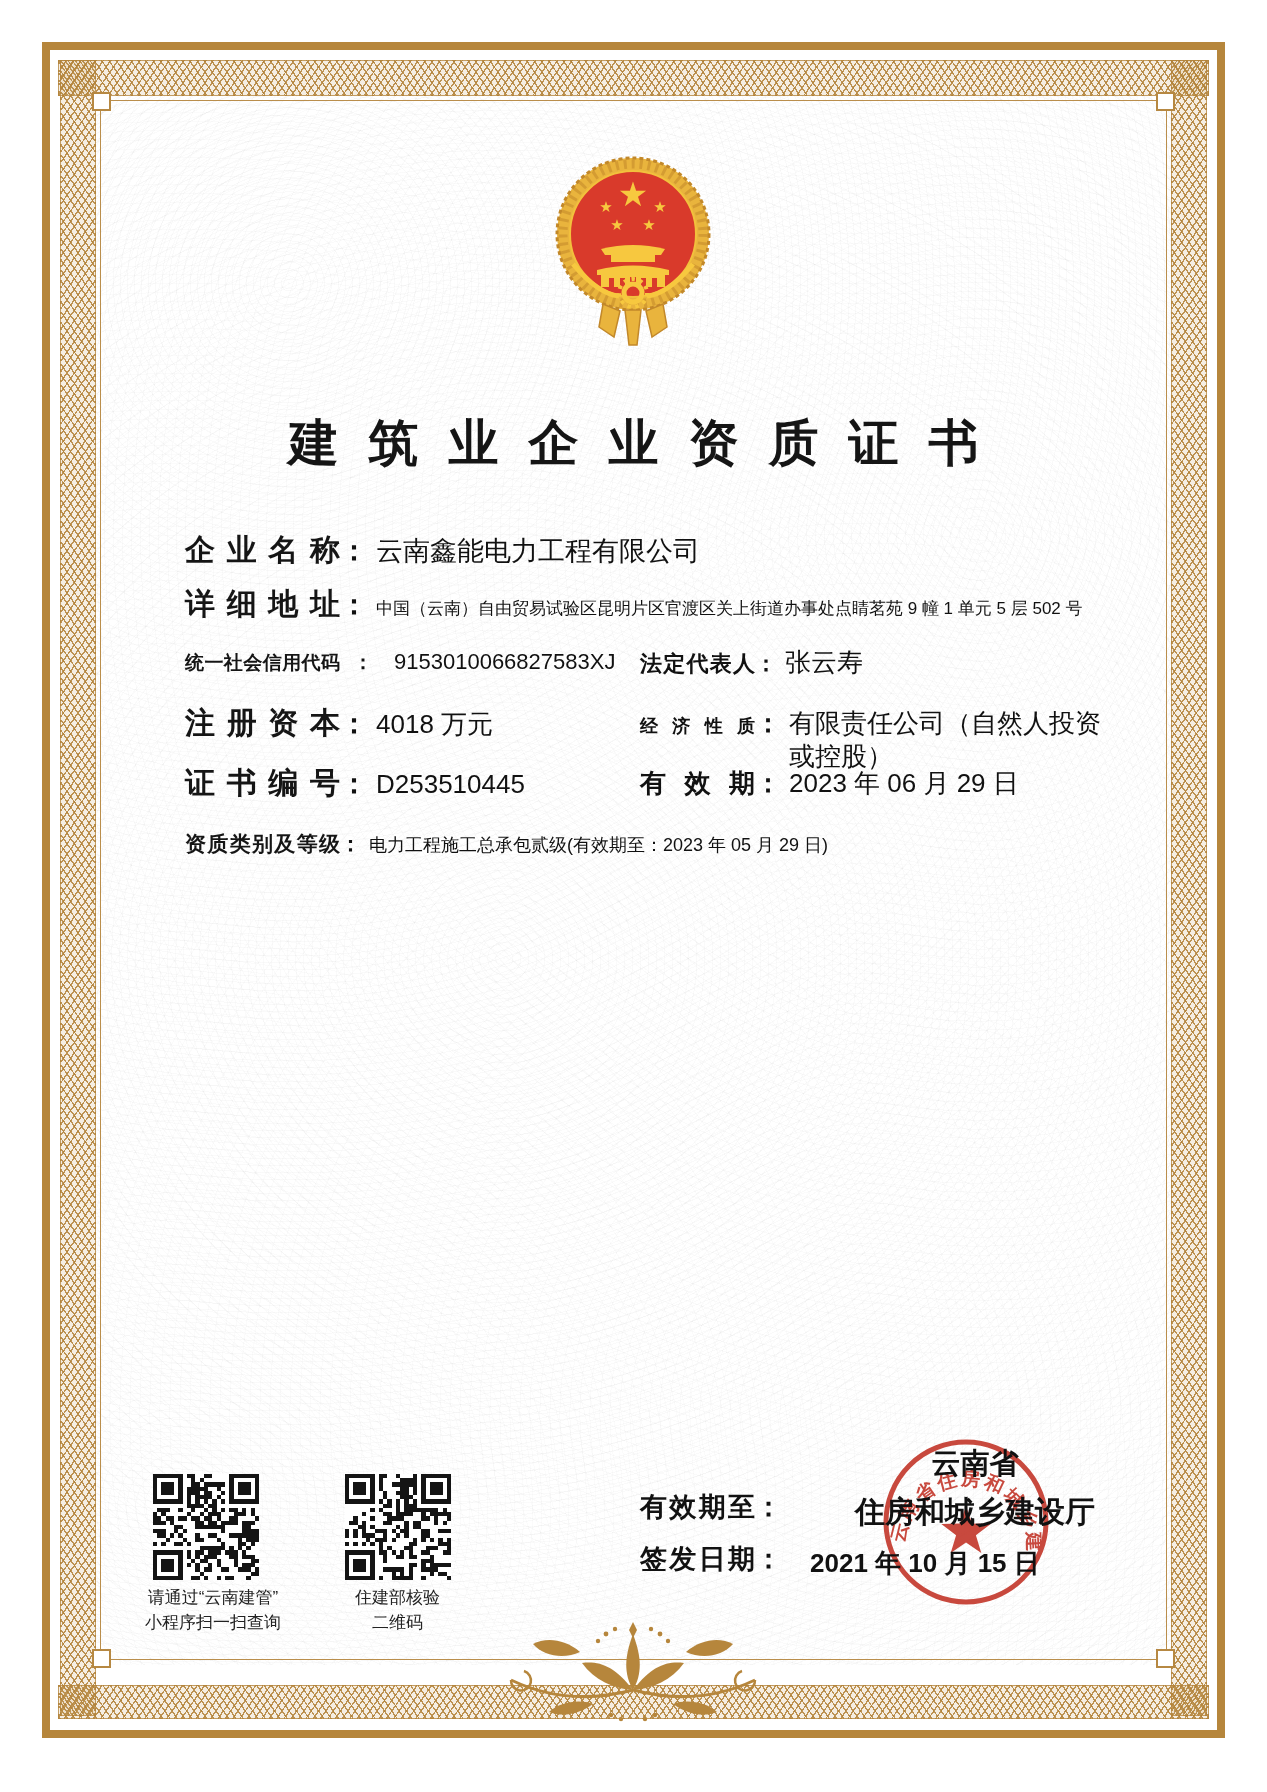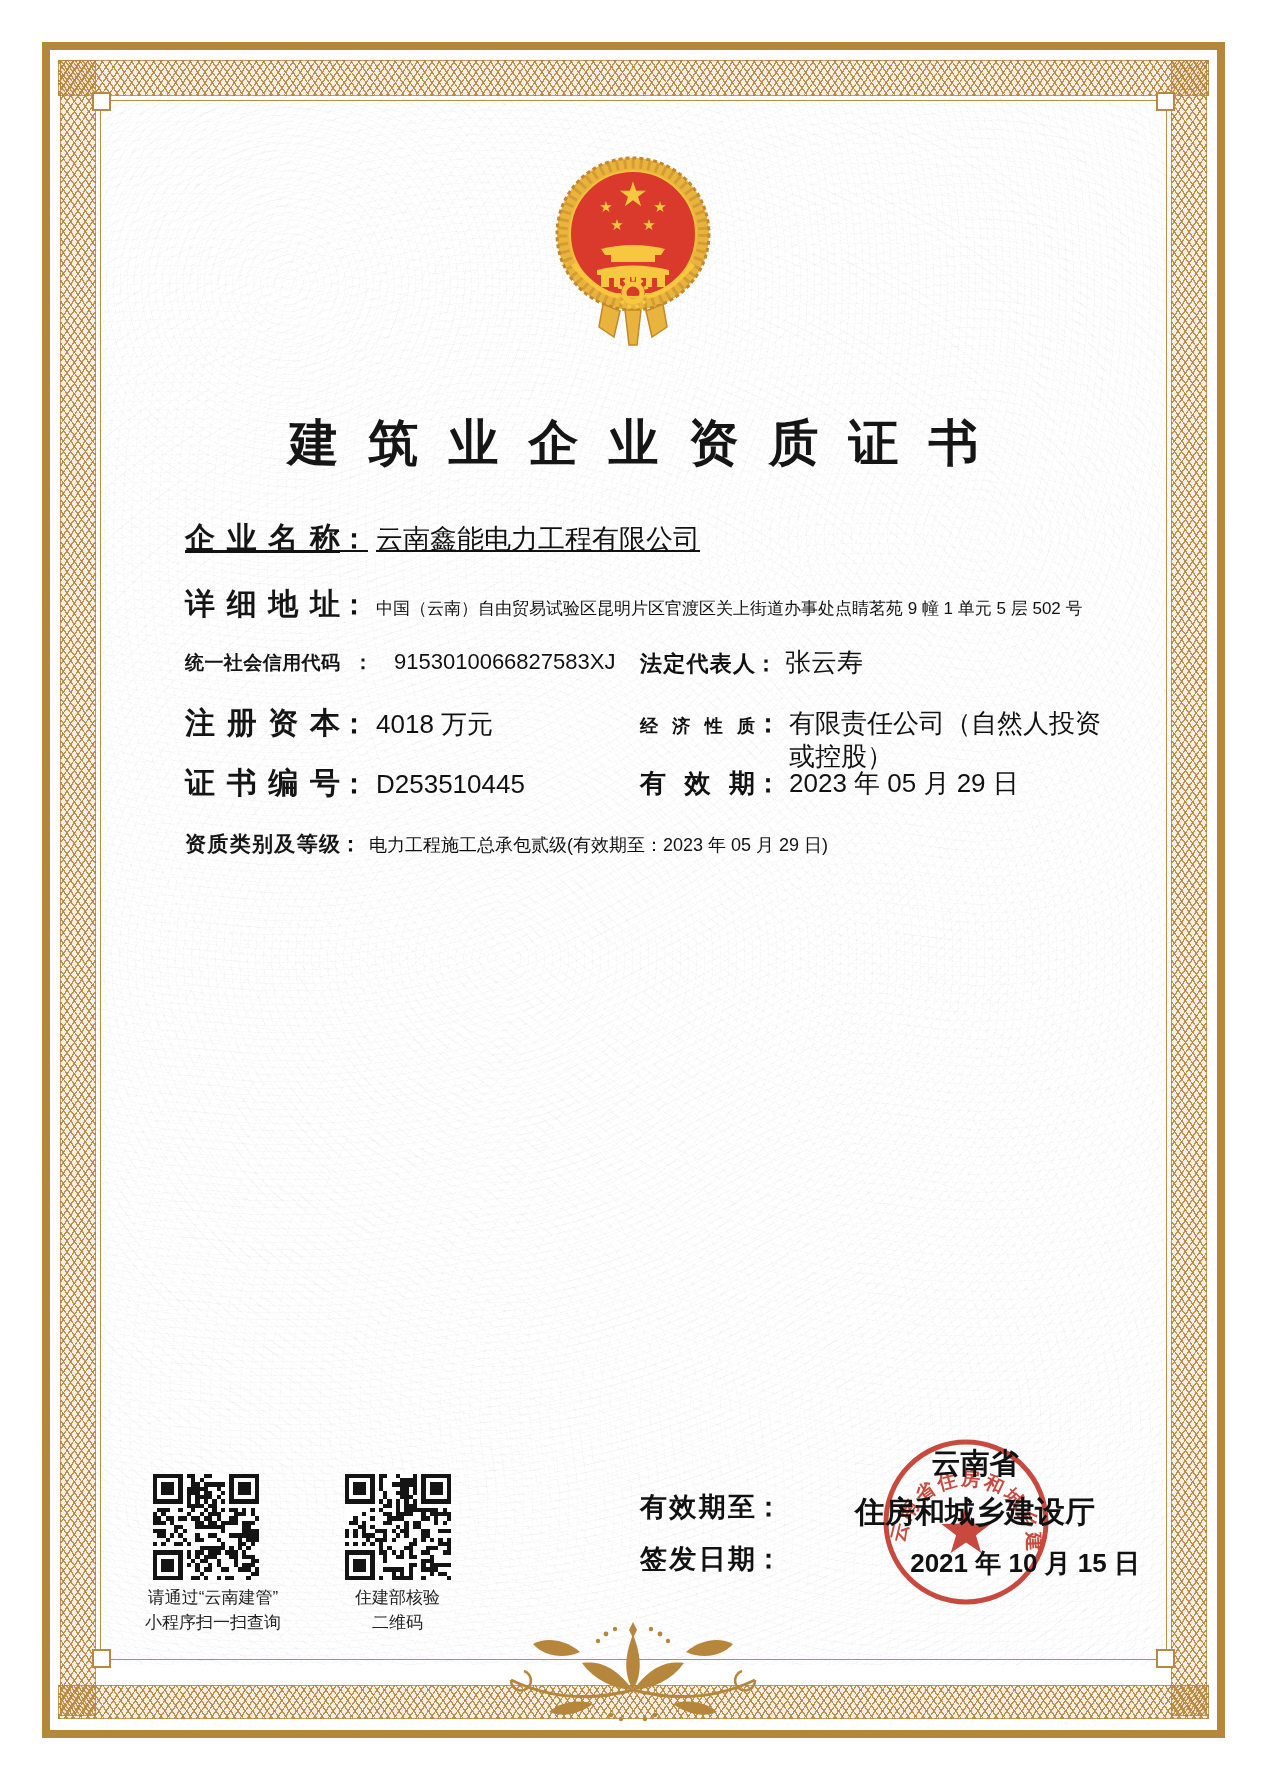--- a/index.html
+++ b/index.html
@@ -42,21 +42,21 @@
 
   
   .row{position:absolute;left:185px;width:960px;display:flex;align-items:baseline;}
   .jlab{display:inline-block;width:155px;text-align:justify;text-align-last:justify;
      font-weight:700;color:#151515;flex:none;}
   .colon{font-weight:700;flex:none;}
   .val{margin-left:8px;white-space:nowrap;}
   .rgrp{position:absolute;left:455px;top:0;display:flex;align-items:baseline;}
   .rlab{display:inline-block;width:115px;text-align:justify;text-align-last:justify;
      font-weight:700;flex:none;}
-  .r1{top:516px;line-height:44px;text-decoration:underline;} .r1 .jlab{font-size:30px;} .r1 .colon{font-size:28px;} .r1 .val{font-size:27px;}
+  .r1{top:528px;line-height:44px;} .r1 .jlab{font-size:30px;} .r1 .colon{font-size:28px;} .r1 .val{font-size:27px;}
   .r2{top:584px;line-height:40px;} .r2 .jlab{font-size:30px;} .r2 .colon{font-size:28px;} .r2 .val{font-size:17px;}
   .r3{top:642px;line-height:40px;gap:13px;}
   .r3 .jlab{font-size:19px;} .r3 .colon{font-size:20px;} .r3 .val{font-size:22px;}
   .r3 .rlab{font-size:22px;} .r3 .rgrp .colon{font-size:22px;} .r3 .rgrp .val{font-size:26px;}
   .r4{top:705px;line-height:36px;}
   .r4 .jlab{font-size:30px;} .r4 .colon{font-size:28px;} .r4 .val{font-size:26px;}
   .r4 .rlab{font-size:18px;} .r4 .rgrp .colon{font-size:26px;}
   .r4 .rgrp .val{font-size:26px;white-space:normal;width:330px;line-height:33px;}
   .r5{top:763px;line-height:40px;}
   .r5 .jlab{font-size:30px;} .r5 .colon{font-size:28px;} .r5 .val{font-size:26px;}
@@ -65,21 +65,21 @@
   .r6 .jlab{font-size:21px;} .r6 .colon{font-size:21px;} .r6 .val{font-size:18px;}
 
   
   .issue-row{position:absolute;left:640px;display:flex;align-items:baseline;line-height:34px;z-index:3;}
   .issue-row .rlab{font-size:27px;} .issue-row .colon{font-size:27px;}
   .ir1{top:1490px;} .ir2{top:1542px;}
   .region{position:absolute;left:810px;top:1444px;width:330px;text-align:center;
      font-size:29px;font-weight:700;z-index:3;}
   .authority{position:absolute;left:810px;top:1492px;width:330px;text-align:center;
      font-size:30px;font-weight:700;z-index:3;}
-  .idate{position:absolute;left:810px;top:1546px;width:330px;text-align:right;
+  .idate{position:absolute;left:810px;top:1546px;width:330px;text-align:left;
      font-size:26px;font-weight:700;z-index:3;}
   .seal{position:absolute;left:881px;top:1437px;width:170px;height:170px;z-index:2;opacity:.92;}
 
   
   .qr{position:absolute;width:106px;height:106px;background:#fff;}
   .qr.qleft{left:153px;top:1474px;} .qr.qright{left:345px;top:1474px;}
   .qr-cap{position:absolute;top:1585px;text-align:center;font-size:17px;line-height:25px;color:#222;}
   .qr-cap.cleft{left:118px;width:190px;} .qr-cap.cright{left:325px;width:145px;}
 
   .flourish{position:absolute;left:483px;top:1620px;width:300px;height:105px;z-index:2;}
@@ -166,21 +166,21 @@
   </span>
 </div>
 
 <div class="row r5">
   <span class="jlab">证书编号</span>
     <span class="colon">：</span>
   <span class="val">D253510445</span>
   <span class="rgrp">
     <span class="rlab">有效期</span>
       <span class="colon">：</span>
-    <span class="val">2023 年 05 月 29 日</span>
+    <span class="val">2023 年 06 月 29 日</span>
   </span>
 </div>
 
 <div class="row r6">
   <span class="jlab">资质类别及等级</span>
     <span class="colon">：</span>
   <span class="val">电力工程施工总承包贰级(有效期至：2023 年 05 月 29 日)</span>
 </div>
 
 <div class="issue-row ir1">

